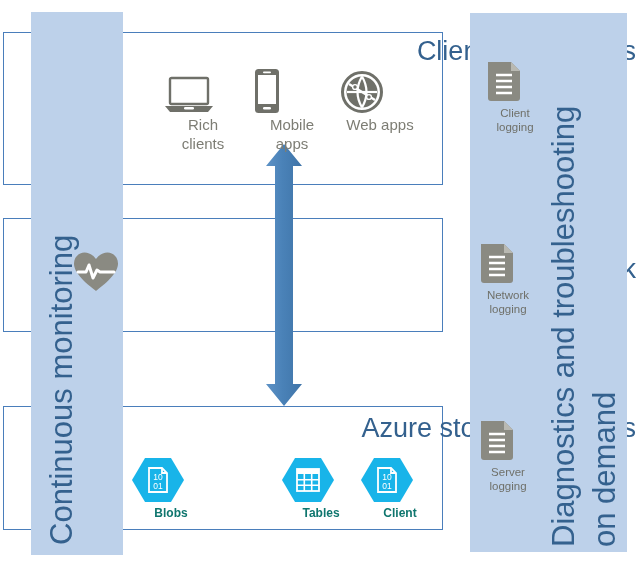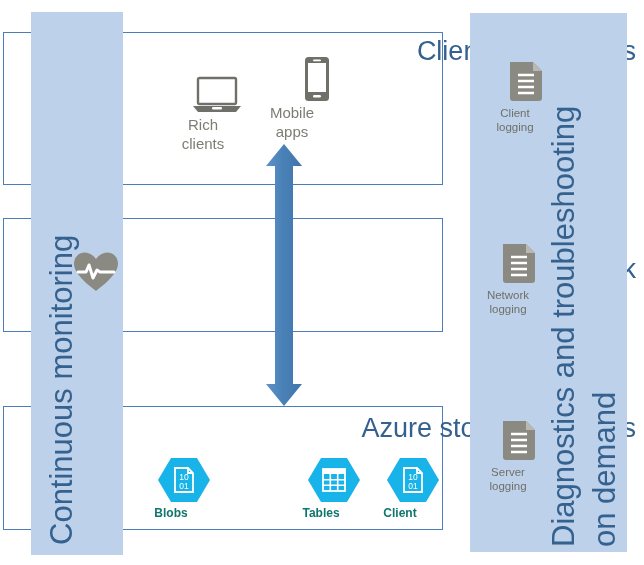--- a/index.html
+++ b/index.html
@@ -87,26 +87,26 @@
   }
   .icon-label.blue {
     color: #0f766e;
     font-weight: bold;
     font-size: 12px;
   }
   .icon-art {
     height: 46px;
     display: flex;
     align-items: flex-end;
-    justify-content: flex-end;
+    justify-content: flex-start;
   }
 
   
   #ic-rich   { left: 163px; top: 68px; }
-  #ic-mobile { left: 252px; top: 56px; }
+  #ic-mobile { left: 252px; top: 68px; }
   #ic-web    { left: 340px; top: 68px; }
 
   
   #ic-blobs  { left: 131px; top: 458px; }
   #ic-queues { left: 208px; top: 458px; }
   #ic-tables { left: 281px; top: 458px; }
   #ic-files  { left: 360px; top: 458px; }
 
   
   #ic-clientlog  { left: 484px; top: 58px;  width: 62px; }
@@ -169,20 +169,36 @@
       <svg width="30" height="46" viewBox="0 0 30 46">
         <rect x="3" y="1" width="24" height="44" rx="3.5" fill="#6f7069"></rect>
         <rect x="6" y="7" width="18" height="29" fill="#ffffff"></rect>
         <rect x="11" y="3.4" width="8" height="1.8" rx="0.9" fill="#ffffff"></rect>
         <rect x="11" y="39" width="8" height="2.6" rx="1.3" fill="#ffffff"></rect>
       </svg>
     </div>
     <div class="icon-label">Mobile apps</div>
   </div>
 
+  <div class="icon-block" id="ic-web">
+    <div class="icon-art">
+      <svg width="44" height="44" viewBox="0 0 44 44">
+        <circle cx="22" cy="22" r="19.5" fill="none" stroke="#6f7069" stroke-width="3"></circle>
+        <circle cx="22" cy="22" r="15.5" fill="#6f7069"></circle>
+        <path d="M6.5 22 Q22 11 37.5 22 Q22 33 6.5 22 Z" fill="#ffffff" opacity="0.0"></path>
+        <path d="M22 6.5 Q13 22 22 37.5" fill="none" stroke="#ffffff" stroke-width="2.2"></path>
+        <path d="M22 6.5 Q31 22 22 37.5" fill="none" stroke="#ffffff" stroke-width="2.2"></path>
+        <path d="M7 22 L37 22" stroke="#ffffff" stroke-width="2.2"></path>
+        <path d="M9 14 L35 30" stroke="#ffffff" stroke-width="2.4"></path>
+        <circle cx="15" cy="17" r="2.4" fill="#6f7069" stroke="#ffffff" stroke-width="1.4"></circle>
+        <circle cx="29" cy="27" r="2.4" fill="#6f7069" stroke="#ffffff" stroke-width="1.4"></circle>
+      </svg>
+    </div>
+    <div class="icon-label">Web apps</div>
+  </div>
 
   <div class="icon-block" id="ic-blobs">
     <div class="icon-art">
       <svg width="54" height="48" viewBox="0 0 54 48">
         <polygon points="14,2 40,2 53,24 40,46 14,46 1,24" fill="#18b4e9"></polygon>
         <path d="M18 12 H31 L36 17 V36 H18 Z" fill="none" stroke="#ffffff" stroke-width="1.8"></path>
         <path d="M31 12 V17 H36" fill="none" stroke="#ffffff" stroke-width="1.8"></path>
         <text x="27" y="24" font-family="Liberation Sans, sans-serif" font-size="8.5" fill="#ffffff" text-anchor="middle">10</text>
         <text x="27" y="33" font-family="Liberation Sans, sans-serif" font-size="8.5" fill="#ffffff" text-anchor="middle">01</text>
       </svg>

